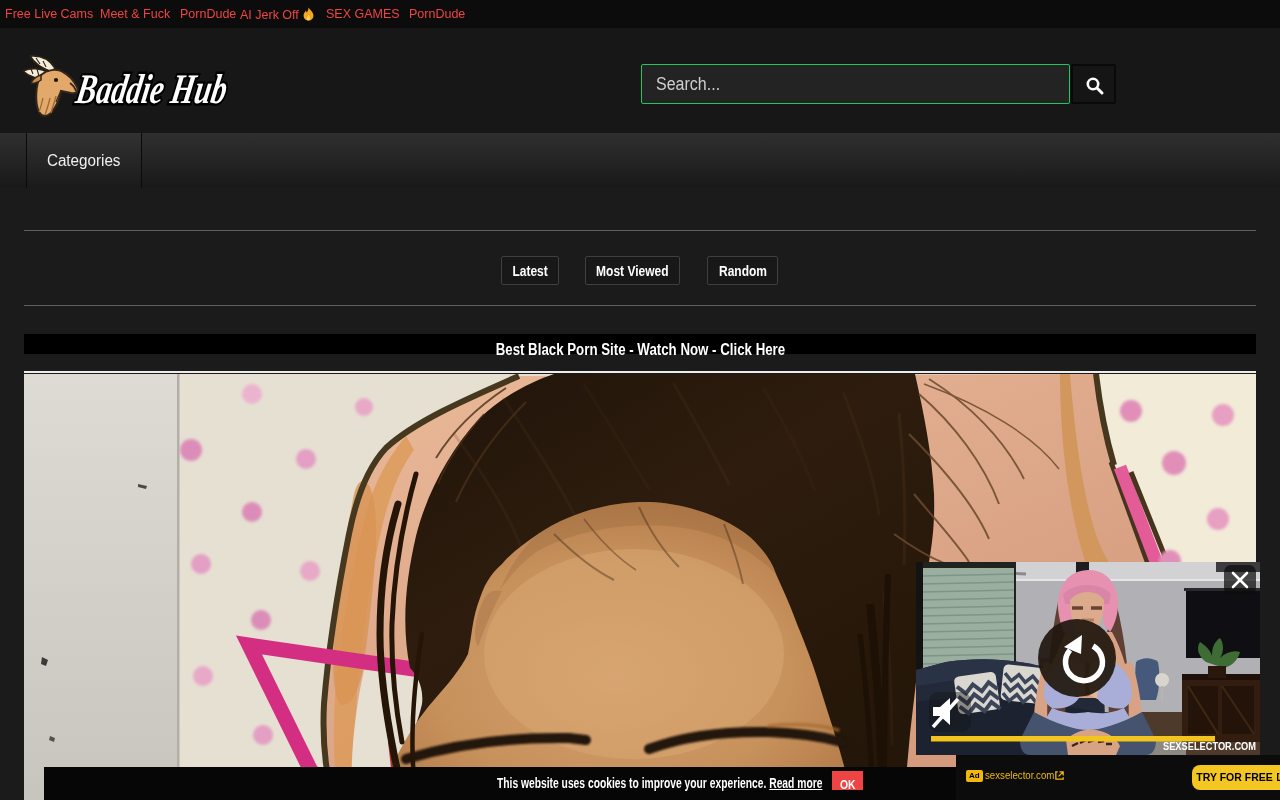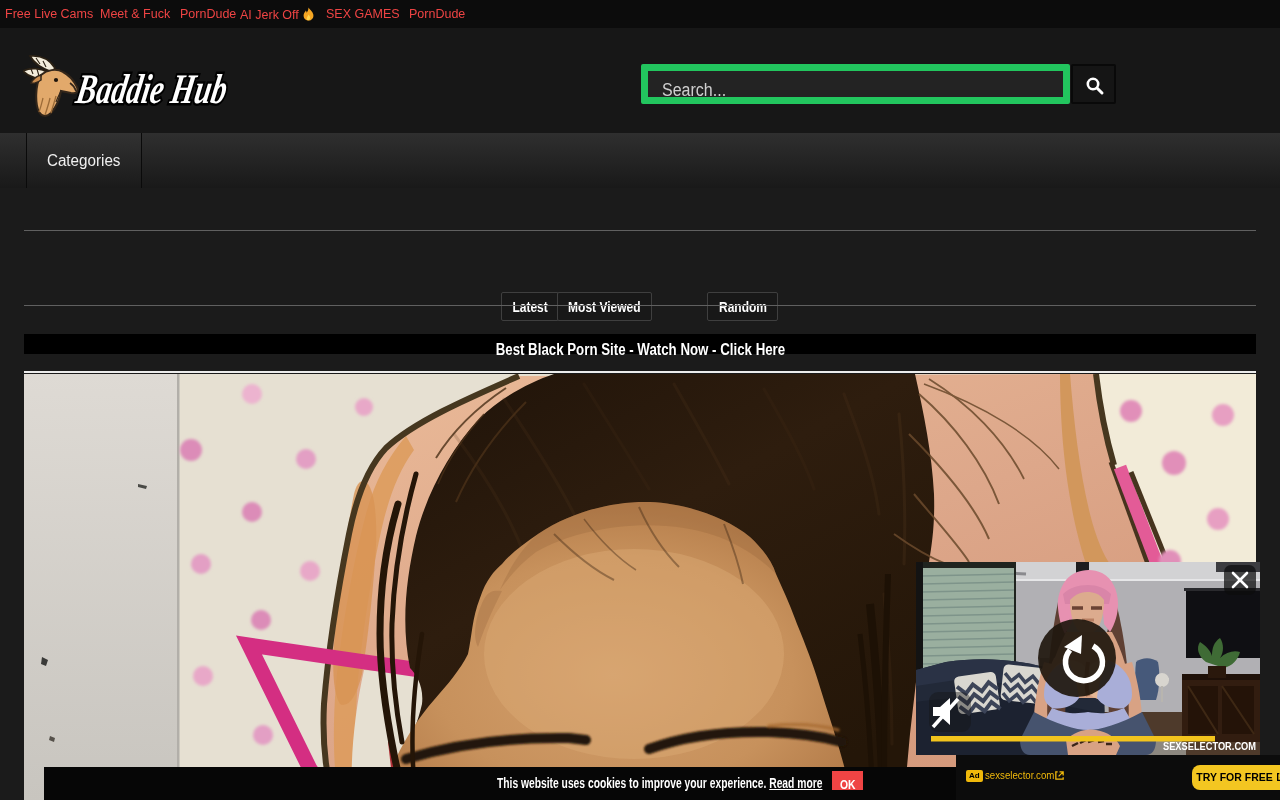--- a/index.html
+++ b/index.html
@@ -12,29 +12,29 @@
   .header { position:absolute; left:0; top:28px; width:1280px; height:105px; background:#171717; }
   
   .nav { position:absolute; left:0; top:133px; width:1280px; height:55px;
     background:linear-gradient(#2f2f2f, #191919); }
   .navitem { position:absolute; left:26px; top:0; width:116px; height:55px;
     border-left:1px solid #0a0a0a; border-right:1px solid #0a0a0a;
     background:linear-gradient(#323232, #1a1a1a);
     color:#f0f0f0; font-size:16px; text-align:center; line-height:55px; }
   .hline { position:absolute; left:24px; width:1232px; height:1px; background:#606060; }
   .btn { position:absolute; top:256px; height:29px; background:#181818; border:1px solid #3f3f3f;
-    border-radius:2px; color:#fff; font-weight:bold; font-size:15px; text-align:center; line-height:27px;margin-top:36px; }
+    border-radius:2px; color:#fff; font-weight:bold; font-size:15px; text-align:center; line-height:27px; }
   .cnd { display:inline-block; transform:scaleX(0.8); }
   .banner { position:absolute; left:24px; top:334px; width:1232px; height:20px; background:#000;
     color:#fff; font-weight:bold; font-size:16px; text-align:center; line-height:31px; }
   .photoline { position:absolute; left:24px; top:371px; width:1232px; height:2px; background:#ececec; }
   .photo { position:absolute; left:24px; top:374px; width:1232px; height:426px; }
   
   .searchbox { position:absolute; left:641px; top:36px; width:429px; height:40px;
-    background:#232323; border:7px solid #22c55e; border-radius:2px;
+    background:#232323; border:1px solid #22c55e; border-radius:2px;
     color:#cfcfcf; font-size:18px; line-height:38px; padding-left:14px; }
   .searchbtn { position:absolute; left:1071px; top:36px; width:45px; height:40px;
     background:#151515; border:2px solid #090909; border-radius:2px; }
   
   .vid { position:absolute; left:916px; top:562px; width:344px; height:193px; background:#000; z-index:30; }
   .adstrip { position:absolute; left:956px; top:755px; width:344px; height:45px; background:#0c0c0c; z-index:30; }
   
   .cookie { position:absolute; left:0; top:767px; width:1280px; height:33px; background:#060606; z-index:20;
     color:#fff; font-size:14px; font-weight:bold;margin-left:44px; }
 </style>
@@ -81,21 +81,21 @@
     </svg>
   </div>
 </div>
 
 <div class="nav">
     <div class="navitem"><span style="display:inline-block;transform:scaleX(0.95)">Categories</span></div>
   </div>
 
 <div class="hline" style="top:230px"></div>
 <div class="btn" style="left:501px;width:58px"><span class="cnd">Latest</span></div>
-<div class="btn" style="left:557px;width:95px"><span class="cnd">Most Viewed</span></div>
+<div class="btn" style="left:585px;width:95px"><span class="cnd">Most Viewed</span></div>
 <div class="btn" style="left:707px;width:71px"><span class="cnd">Random</span></div>
 <div class="hline" style="top:305px"></div>
 
 <div class="banner"><span style="display:inline-block;transform:scaleX(0.83)">Best Black Porn Site - Watch Now - Click Here</span></div>
 <div class="photoline"></div>
 
 <svg class="photo" viewBox="0 0 1232 426" preserveAspectRatio="none">
   <defs>
     <linearGradient id="wallL" x1="0" y1="0" x2="0" y2="1">
       <stop offset="0" stop-color="#dedad4"></stop>

